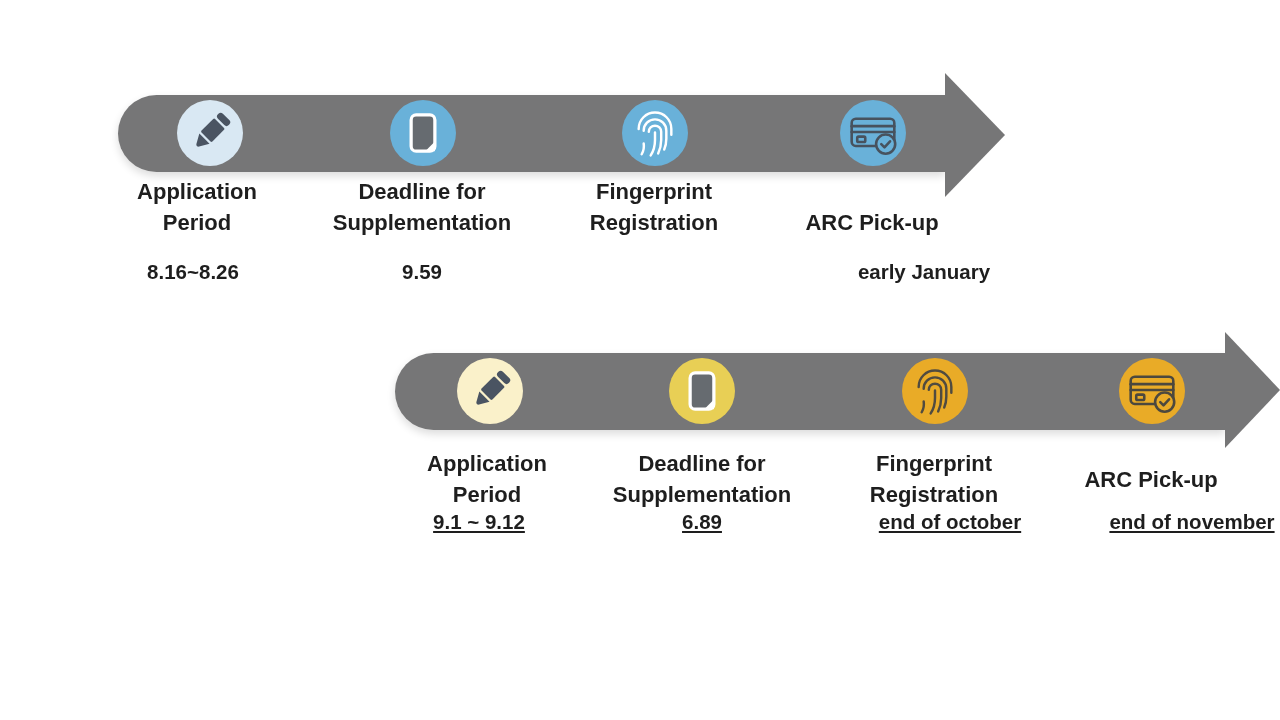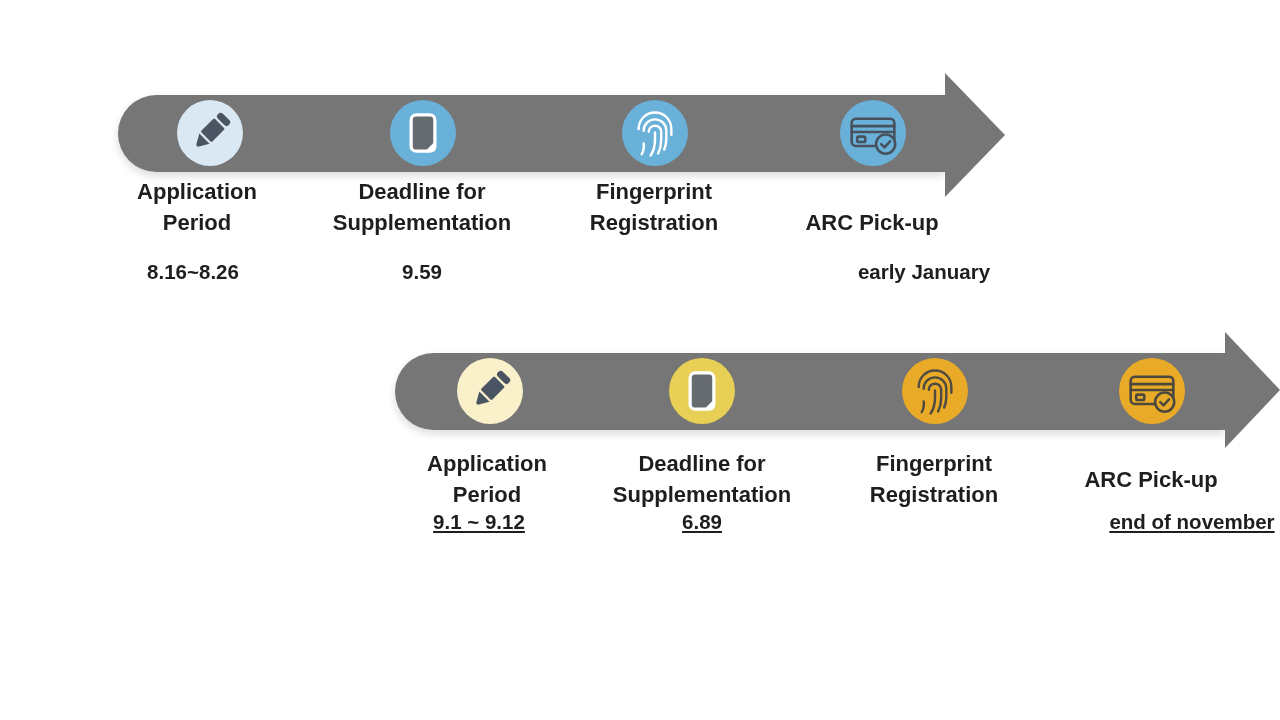--- a/index.html
+++ b/index.html
@@ -206,20 +206,21 @@
           <path class="fp" d="M18.7 23 C18.7 20 21 17.7 24 17.7 C27 17.7 29.3 20 29.3 23 L29.3 30 C29.3 34 28.4 37.9 26.7 41.5"></path>
           <path class="fp" d="M24 23.5 L24 30 C24 34.8 22.7 39.6 20.3 43.2"></path>
           <path class="fp" d="M14.3 33 C14.8 36.2 14.2 39.4 12.6 42.2"></path>
         </svg>
       </div>
       <div class="step-text">
         <div class="title">
           <div>Fingerprint</div>
           <div>Registration</div>
         </div>
+        <div class="date">end of october</div>
       </div>
     </div>
 
     <div class="step s4">
       <div class="circle">
         <svg width="62" height="62" viewBox="0 0 48 48">
           <rect class="card-line" x="7.5" y="13" width="33" height="21" rx="3.2"></rect>
           <line class="card-line" x1="7.5" y1="18.7" x2="40.5" y2="18.7"></line>
           <line class="card-line" x1="7.5" y1="23.2" x2="40.5" y2="23.2"></line>
           <rect class="card-line" x="11.8" y="26.8" width="6.2" height="4.2" rx="1"></rect>

